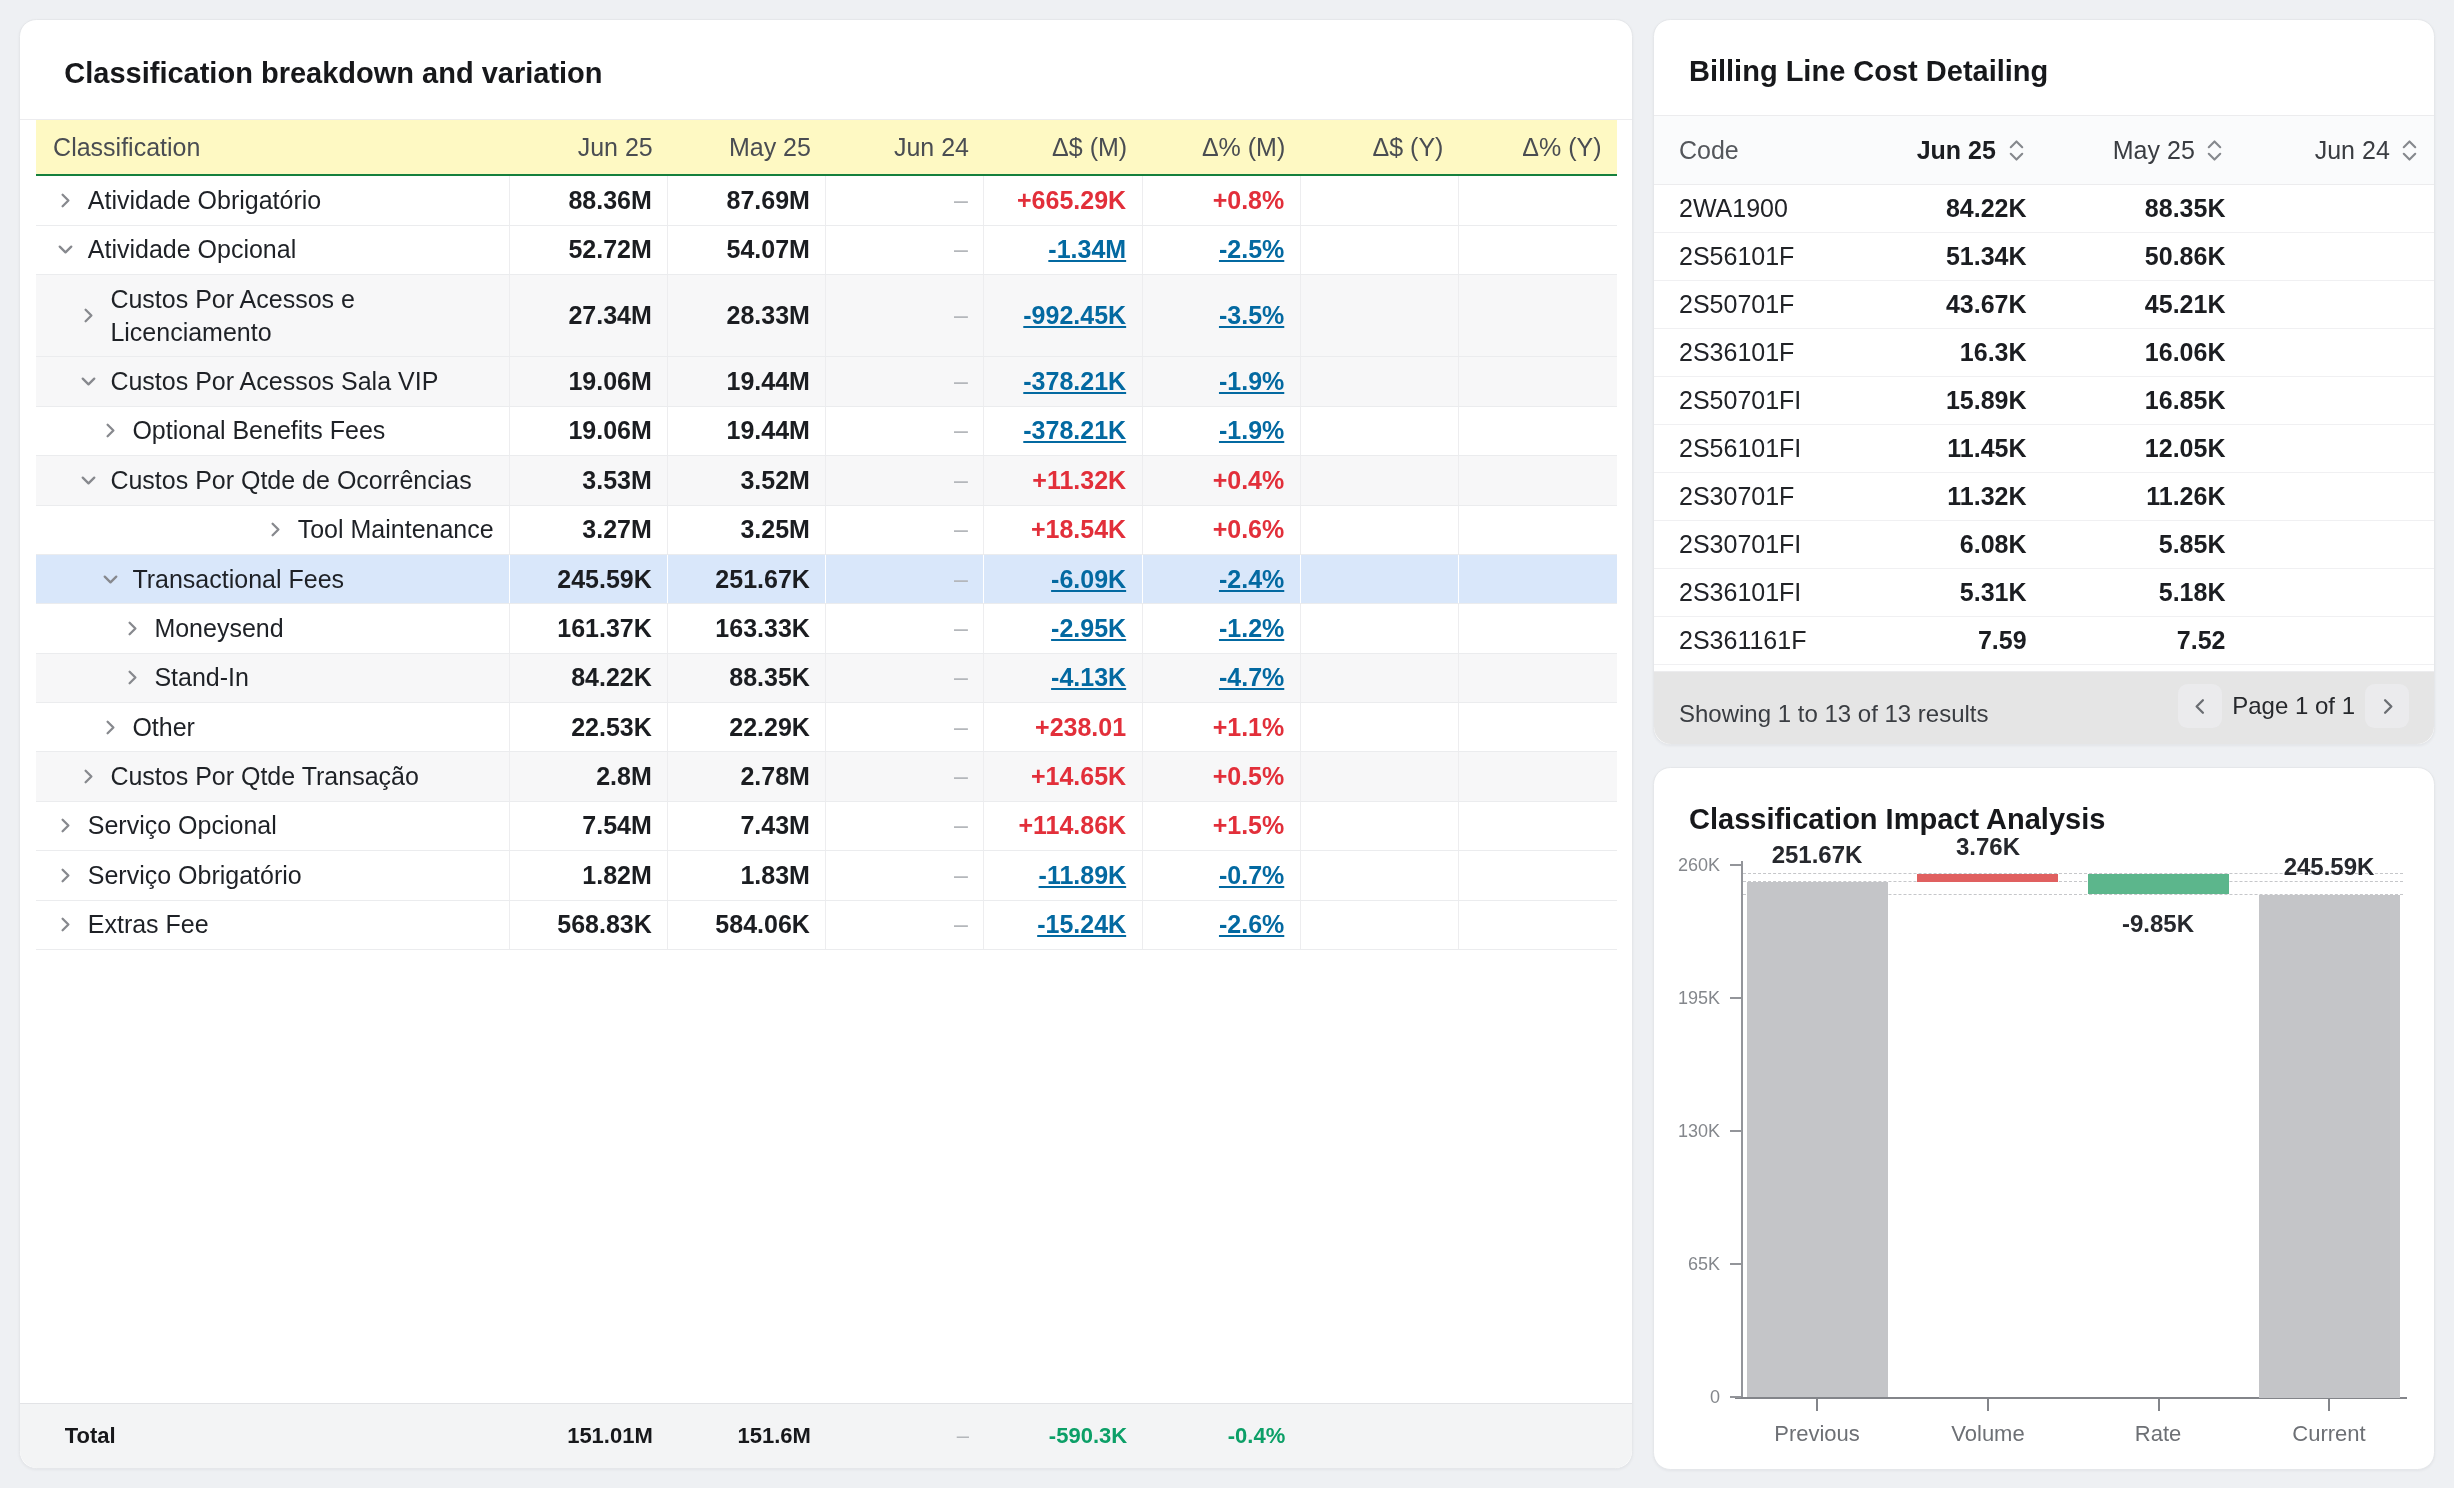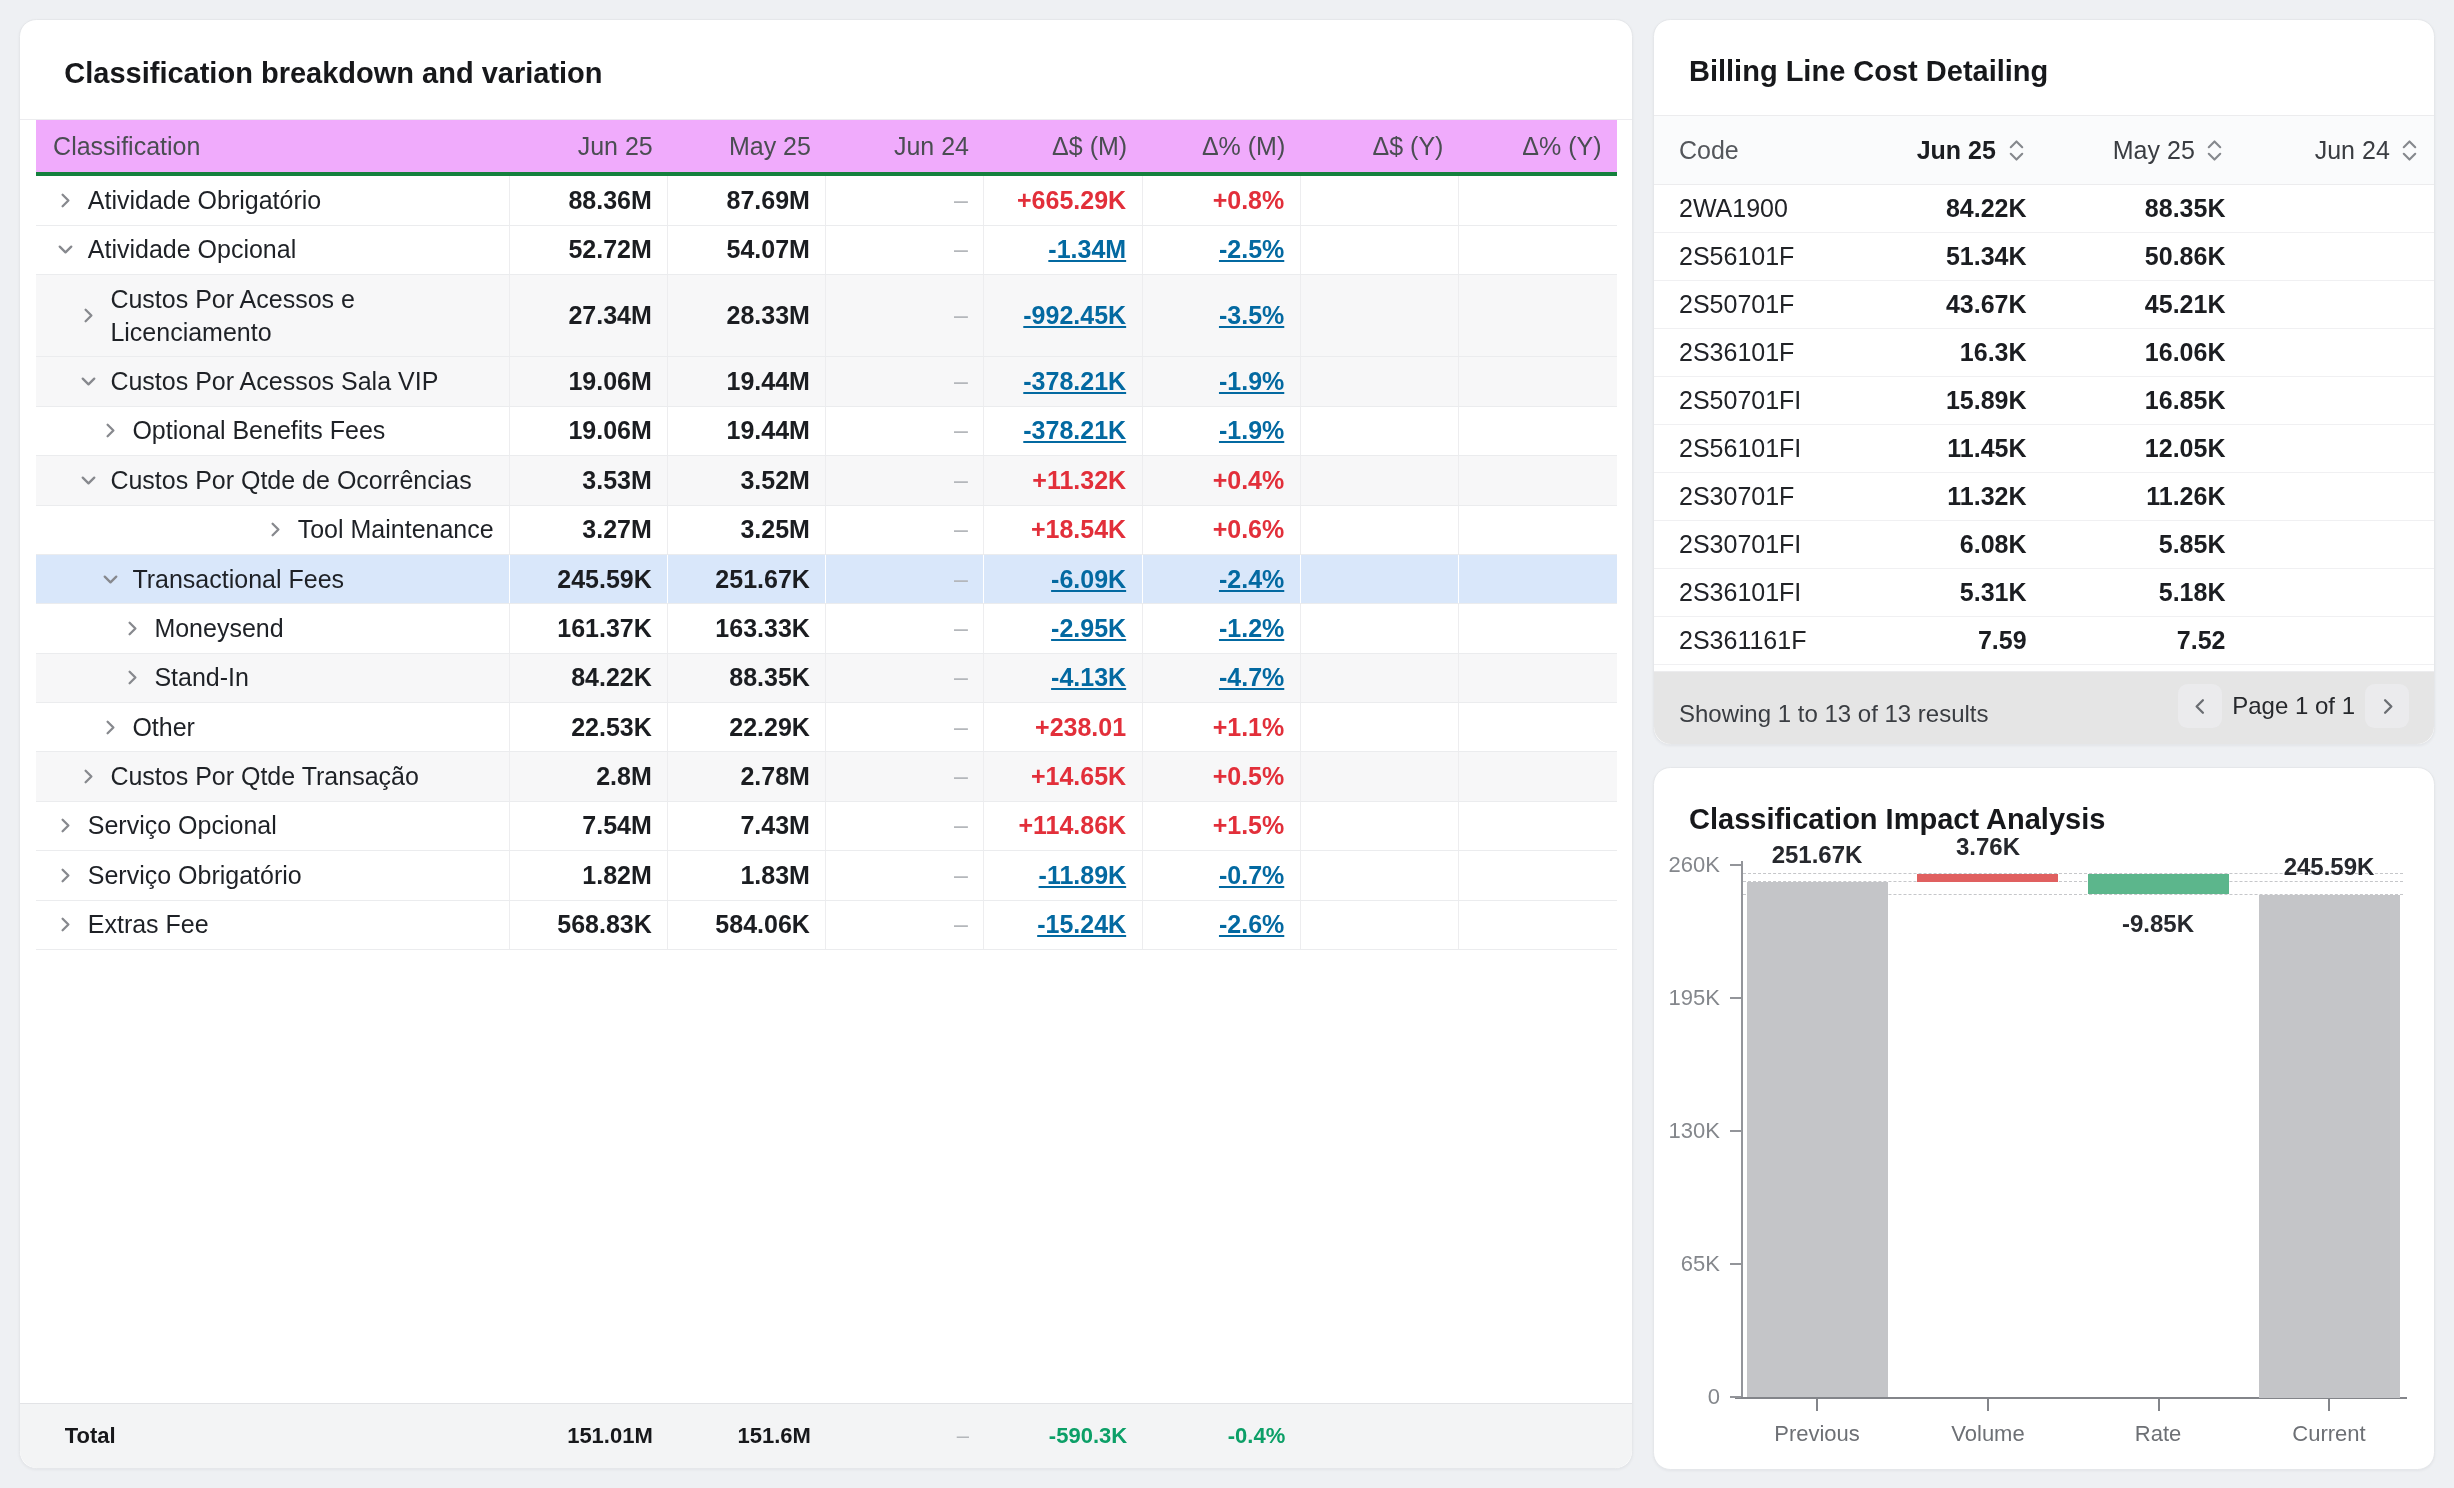--- a/index.html
+++ b/index.html
@@ -24,22 +24,22 @@
 
   
   .lt-title {
     padding:37px 44px 29px 44px;
     font-size:29px; font-weight:700; color:#17181b;
     border-bottom:1px solid #ececef;
   }
   .lt-header {
     display:grid; grid-template-columns:30% repeat(7,1fr);
     margin:0 15.4px; height:56px; align-items:center;
-    background:#f0abfc;
-    border-bottom:4px solid #15803d;
+    background:#fef9c3;
+    border-bottom:2px solid #15803d;
     font-size:25px; font-weight:500; color:#4a4d52;
   }
   .lt-header .hdr-label { padding-left:17.4px; text-align:left; }
   .lt-header .hdr-num   { text-align:right; padding-right:15.4px; }
 
   .lt-body { margin:0 15.4px; }
   .lt-row {
     display:grid; grid-template-columns:30% repeat(7,1fr);
     border-bottom:1px solid #ebecee;
     min-height:48px;
@@ -125,21 +125,21 @@
   }
   .page-label { font-size:24px; color:#26282c; }
 
   
   .i-title { padding:35px 35px 0 35px; font-size:29px; font-weight:700; color:#17181b; }
   .plot { position:absolute; left:89px; top:97px; width:660px; height:532px; }
   .y-axis { position:absolute; left:-1.9px; top:-3.9px; bottom:0; width:1.9px; background:#93959a; }
   .x-axis { position:absolute; left:-7.7px; right:-3.9px; bottom:-1.9px; height:1.9px; background:#83858a; }
   .ytick  { position:absolute; left:-13.5px; width:11.6px; height:1.9px; background:#93959a; }
   .ylab   { position:absolute; left:-108px; width:85px; text-align:right; transform:translateY(-50%);
-            font-size:22px; color:#84878c; }
+            font-size:18px; color:#84878c; }
   .xtick  { position:absolute; bottom:-13.5px; width:1.9px; height:11.6px; background:#83858a; }
   .xlab   { position:absolute; bottom:-50px; transform:translateX(-50%); font-size:22px; color:#6d7075; }
   .guide  { position:absolute; left:0; right:0; border-top:1.9px dashed #c6c7ca; }
   .bar    { position:absolute; }
   .bar.total    { background:#c4c5c8; }
   .bar.increase { background:#e06060; }
   .bar.decrease { background:#5cb68c; }
   .blab { position:absolute; transform:translateX(-50%); font-size:24px; font-weight:600; color:#26282d; white-space:nowrap; }
 </style>
 </head>

